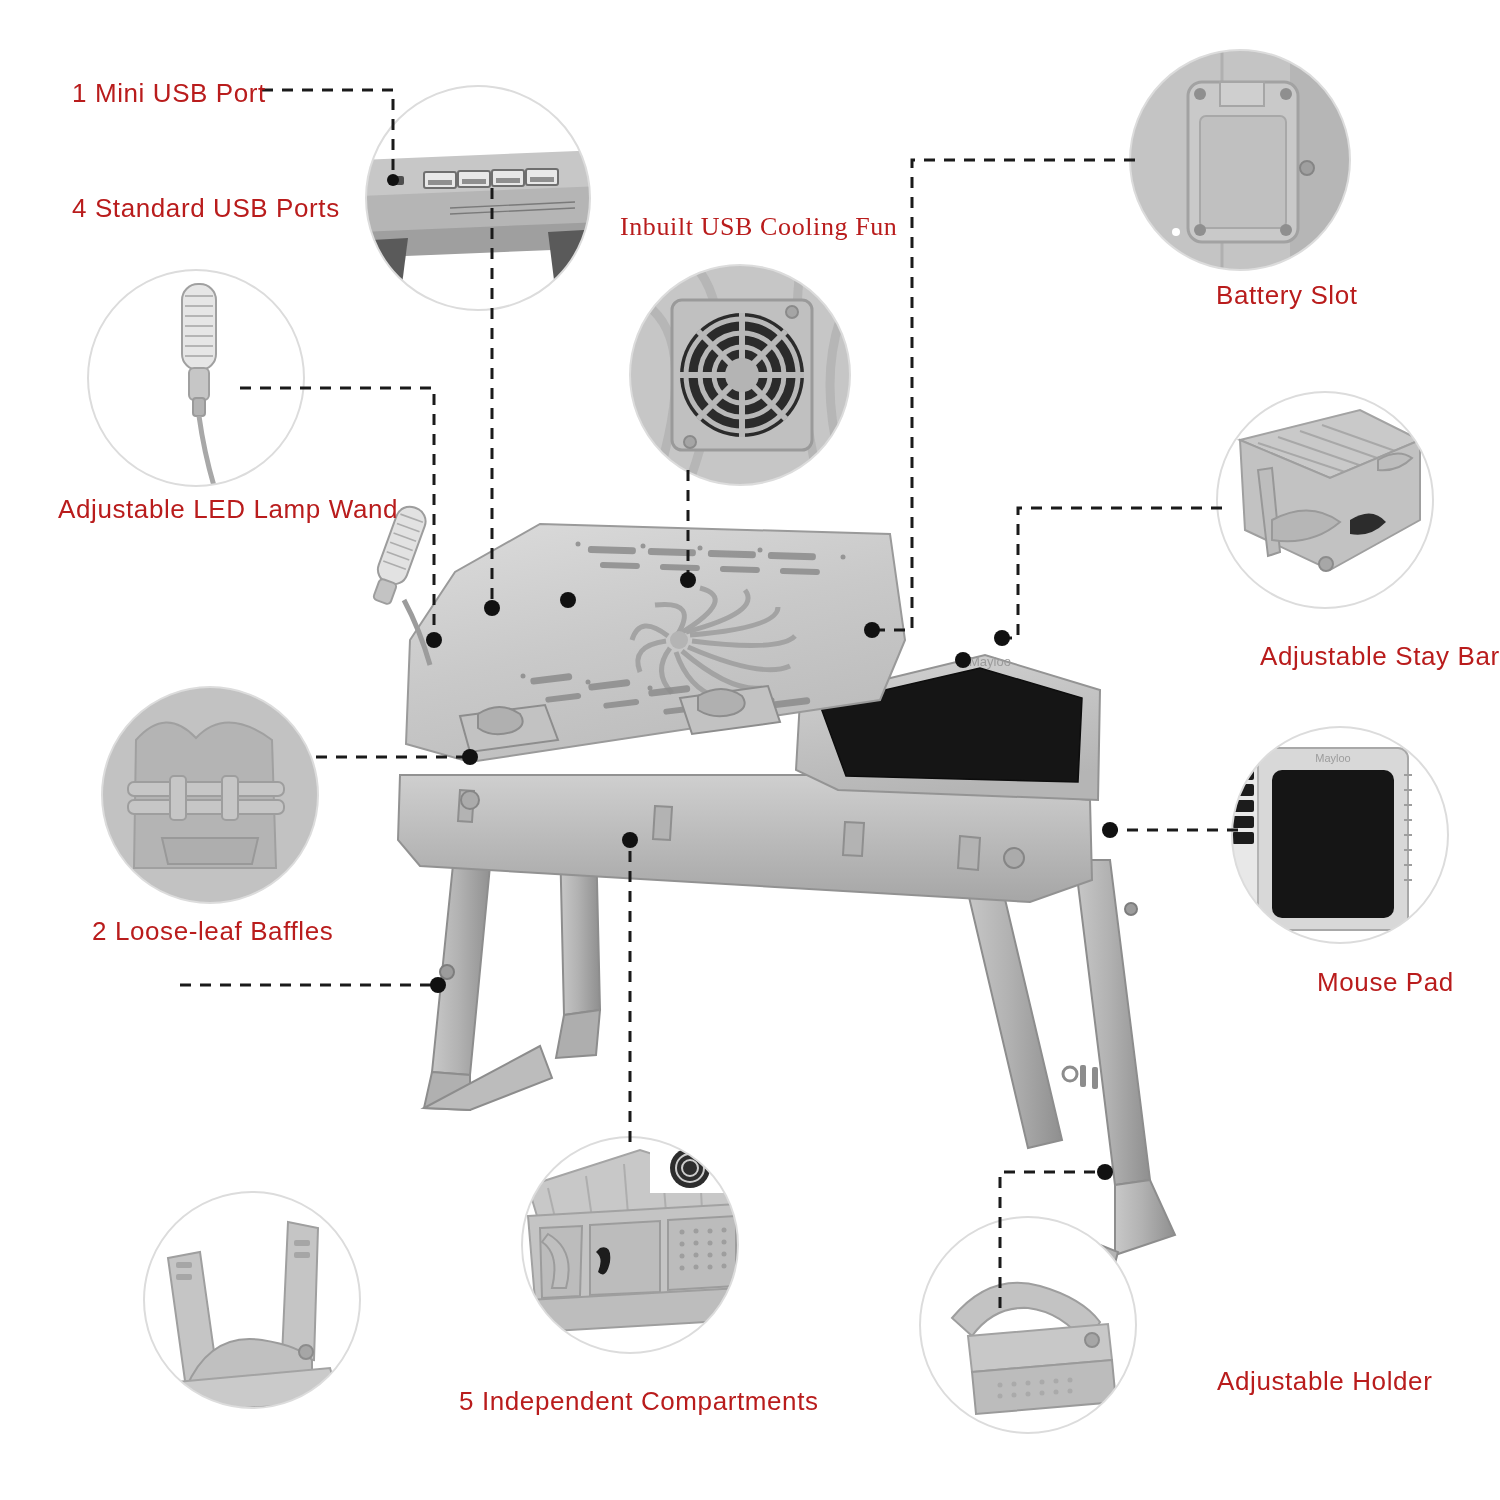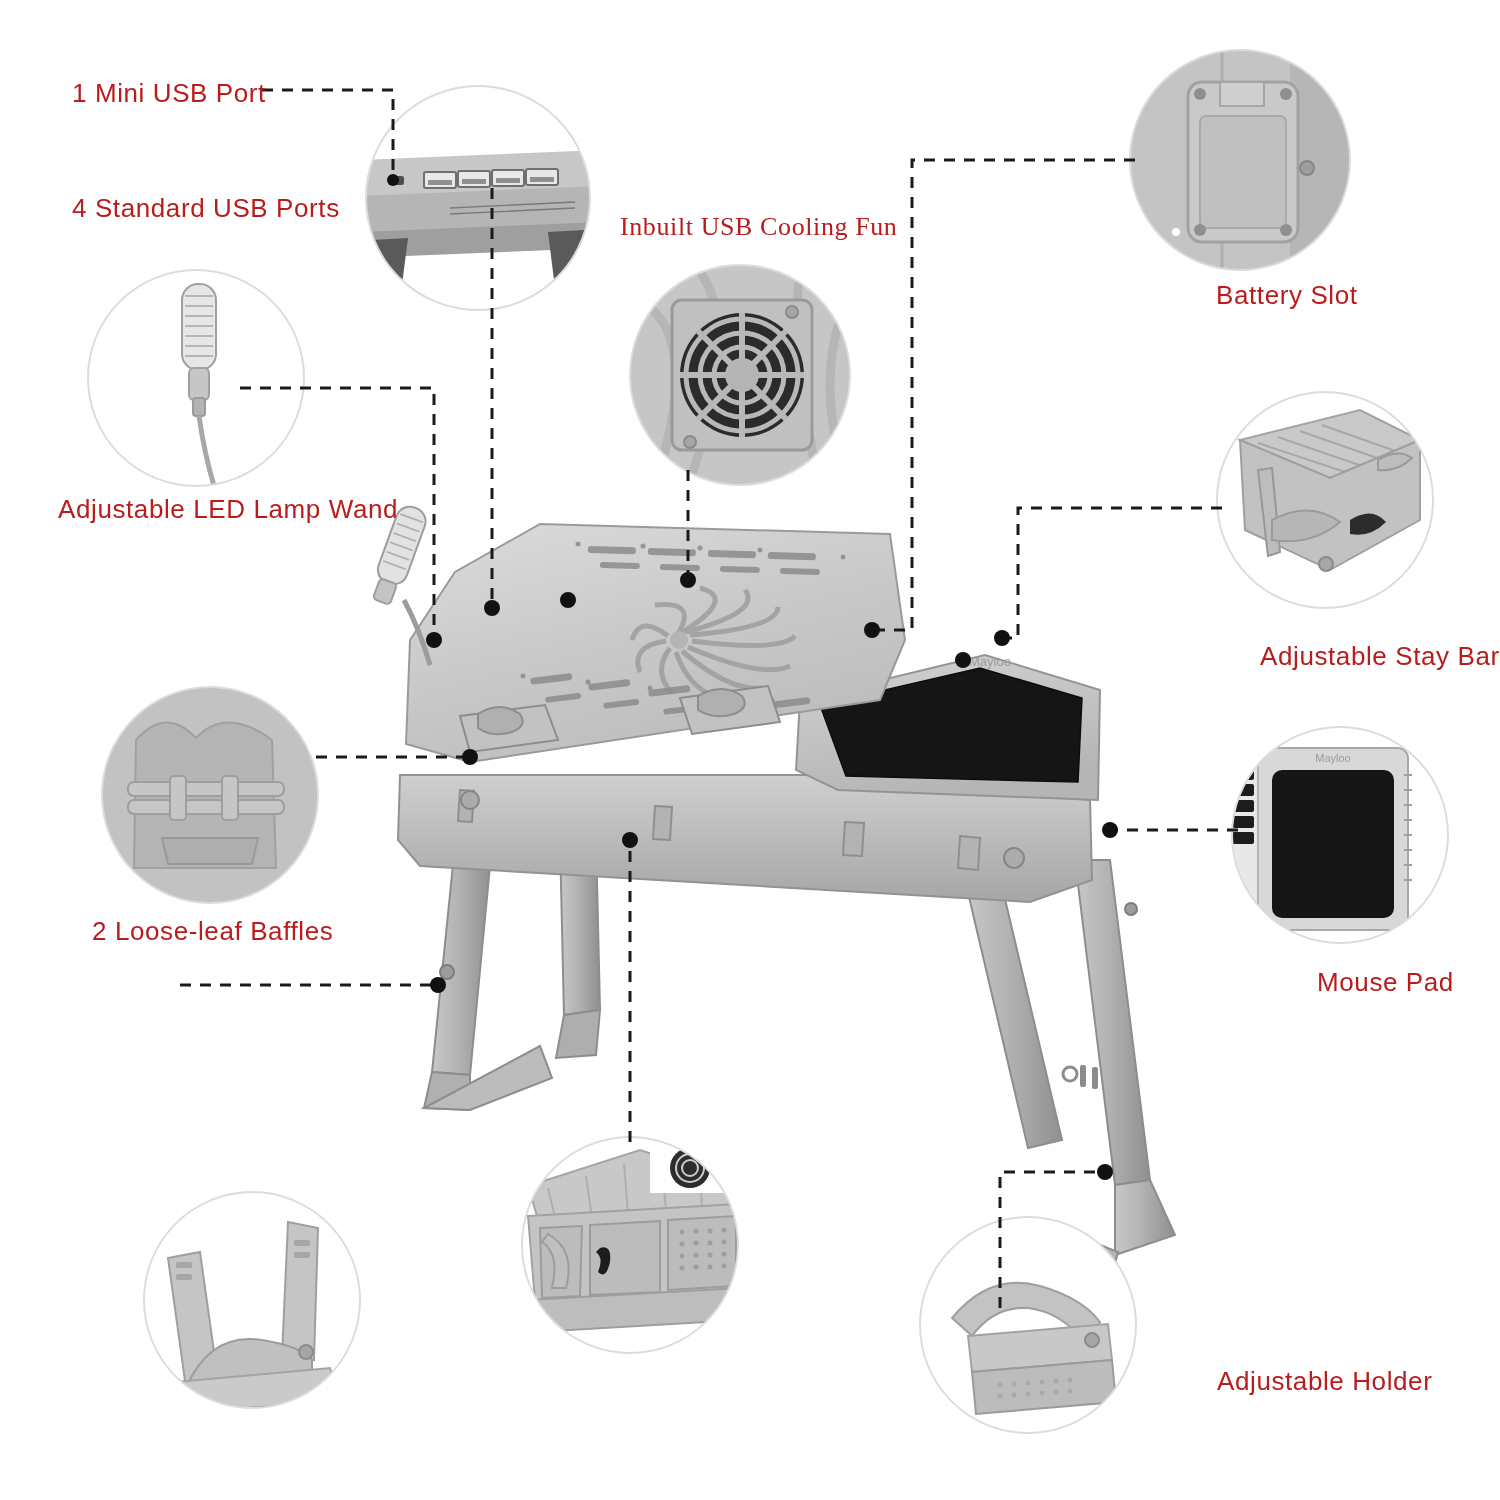--- a/index.html
+++ b/index.html
@@ -497,16 +497,17 @@
 
   <div class="layer">
     <div class="lbl" style="left:72px;  top:80px;">1 Mini USB Port</div>
     <div class="lbl" style="left:72px;  top:157px;margin-top:38px;">4 Standard USB Ports</div>
     <div class="lbl" style="left:620px; top:214px;font-family:Liberation Serif, serif;">Inbuilt USB Cooling Fun</div>
     <div class="lbl" style="left:1178px;top:282px;margin-left:38px;">Battery Slot</div>
     <div class="lbl" style="left:58px;  top:496px;">Adjustable LED Lamp Wand</div>
     <div class="lbl" style="left:1232px;top:643px;margin-left:28px;">Adjustable Stay Bar</div>
     <div class="lbl" style="left:92px;  top:918px;">2 Loose-leaf Baffles</div>
     <div class="lbl" style="left:1281px;top:969px;margin-left:36px;">Mouse Pad</div>
+    <div class="lbl" style="left:459px; top:1388px;">5 Independent Compartments</div>
     <div class="lbl" style="left:1217px;top:1368px;">Adjustable Holder</div>
   </div>
 
 </div>
 
 </body></html>

